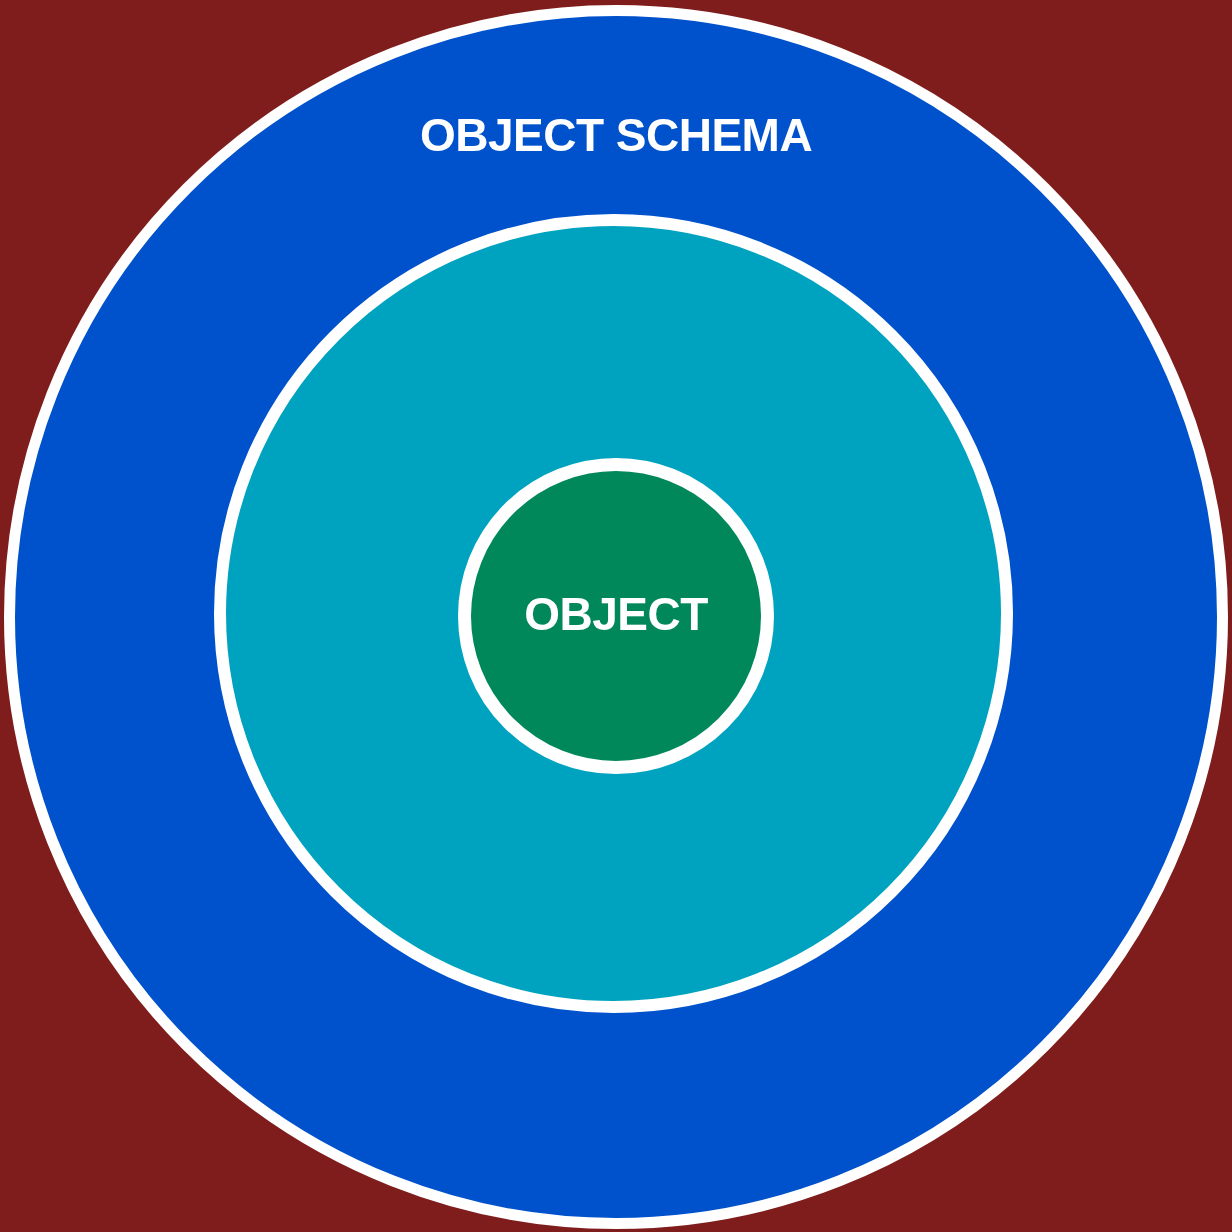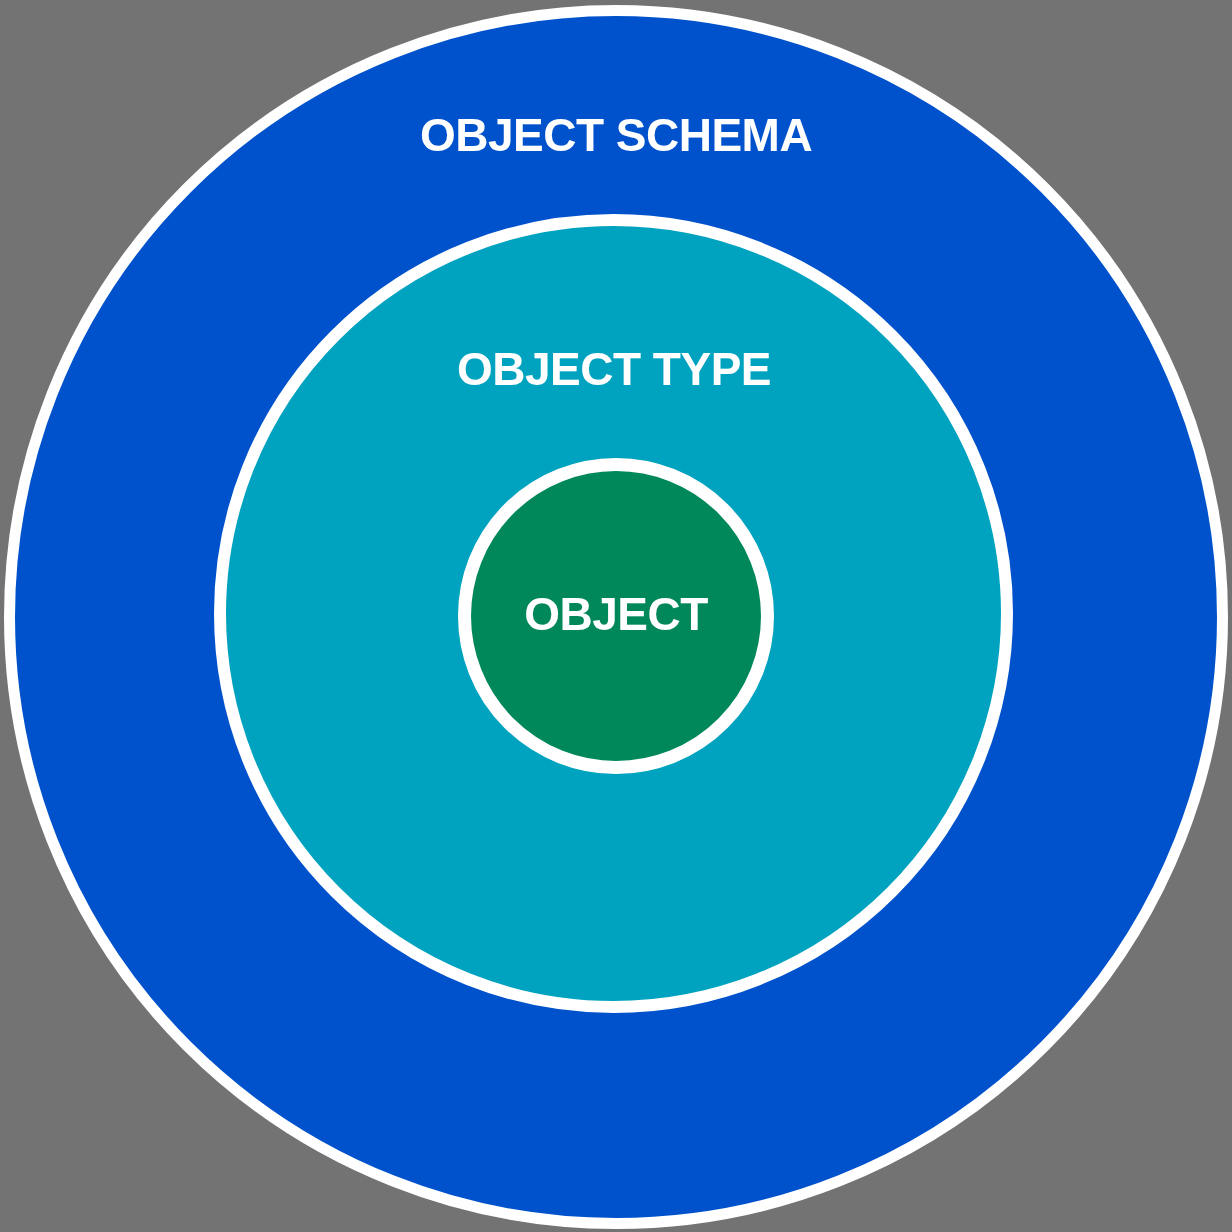--- a/index.html
+++ b/index.html
@@ -4,21 +4,21 @@
 <style>
   html, body {
     margin: 0;
     padding: 0;
     background: #000000;
   }
   #canvas {
     position: relative;
     width: 1232px;
     height: 1232px;
-    background: #737373;
+    background: #7f1d1d;
     overflow: hidden;
     font-family: "Liberation Sans", "DejaVu Sans", sans-serif;
   }
   .ring {
     position: absolute;
     border-radius: 50%;
     box-sizing: border-box;
     border-style: solid;
     border-color: #ffffff;
   }
@@ -63,17 +63,16 @@
 <div id="canvas">
 
   <div class="ring ring-outer" style="background-color: rgb(0, 82, 204);"></div>
 
   <div class="ring ring-middle" style="background-color: rgb(0, 163, 191);"></div>
 
   <div class="ring ring-inner" style="background-color: rgb(0, 135, 90);"></div>
 
   <div class="ring-label label-schema">OBJECT SCHEMA</div>
 
-  <div class="ring-label label-type">OBJECT TYPE</div>
 
   <div class="ring-label label-object">OBJECT</div>
 
 </div>
 
 </body></html>

